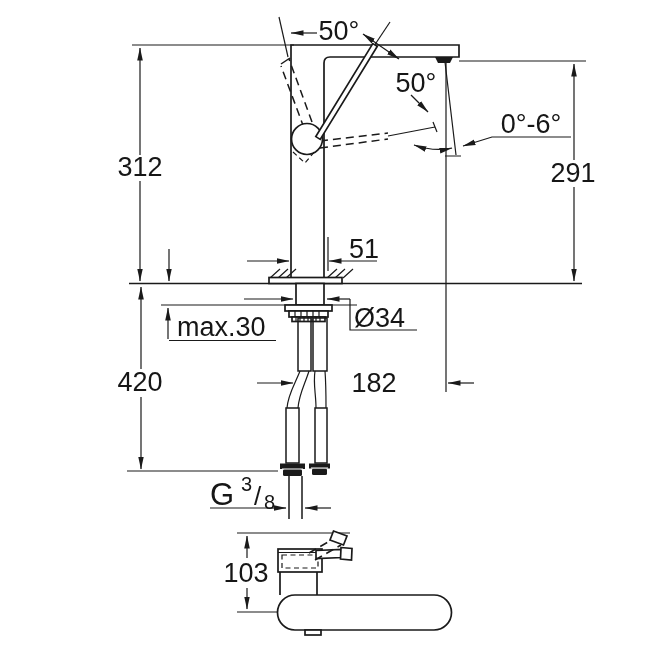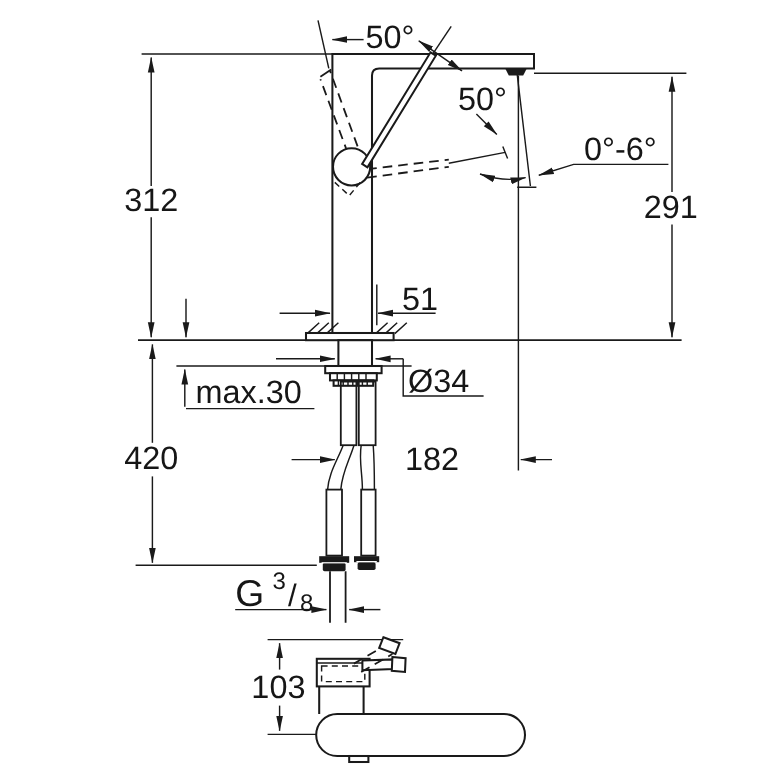--- a/index.html
+++ b/index.html
@@ -6,20 +6,21 @@
     margin: 0;
     padding: 0;
     background: #ffffff;
   }
   .stage {
     position: relative;
     width: 604px;
     height: 650px;
     background: #ffffff;
     overflow: hidden;
+    padding-left: 14px;
   }
   svg {
     display: block;
   }
   text {
     font-family: "Liberation Sans", "DejaVu Sans", sans-serif;
     fill: #161616;
   }
   .dim-text  { font-size: 27px; }
   .dim-text-mid { text-anchor: middle; }

